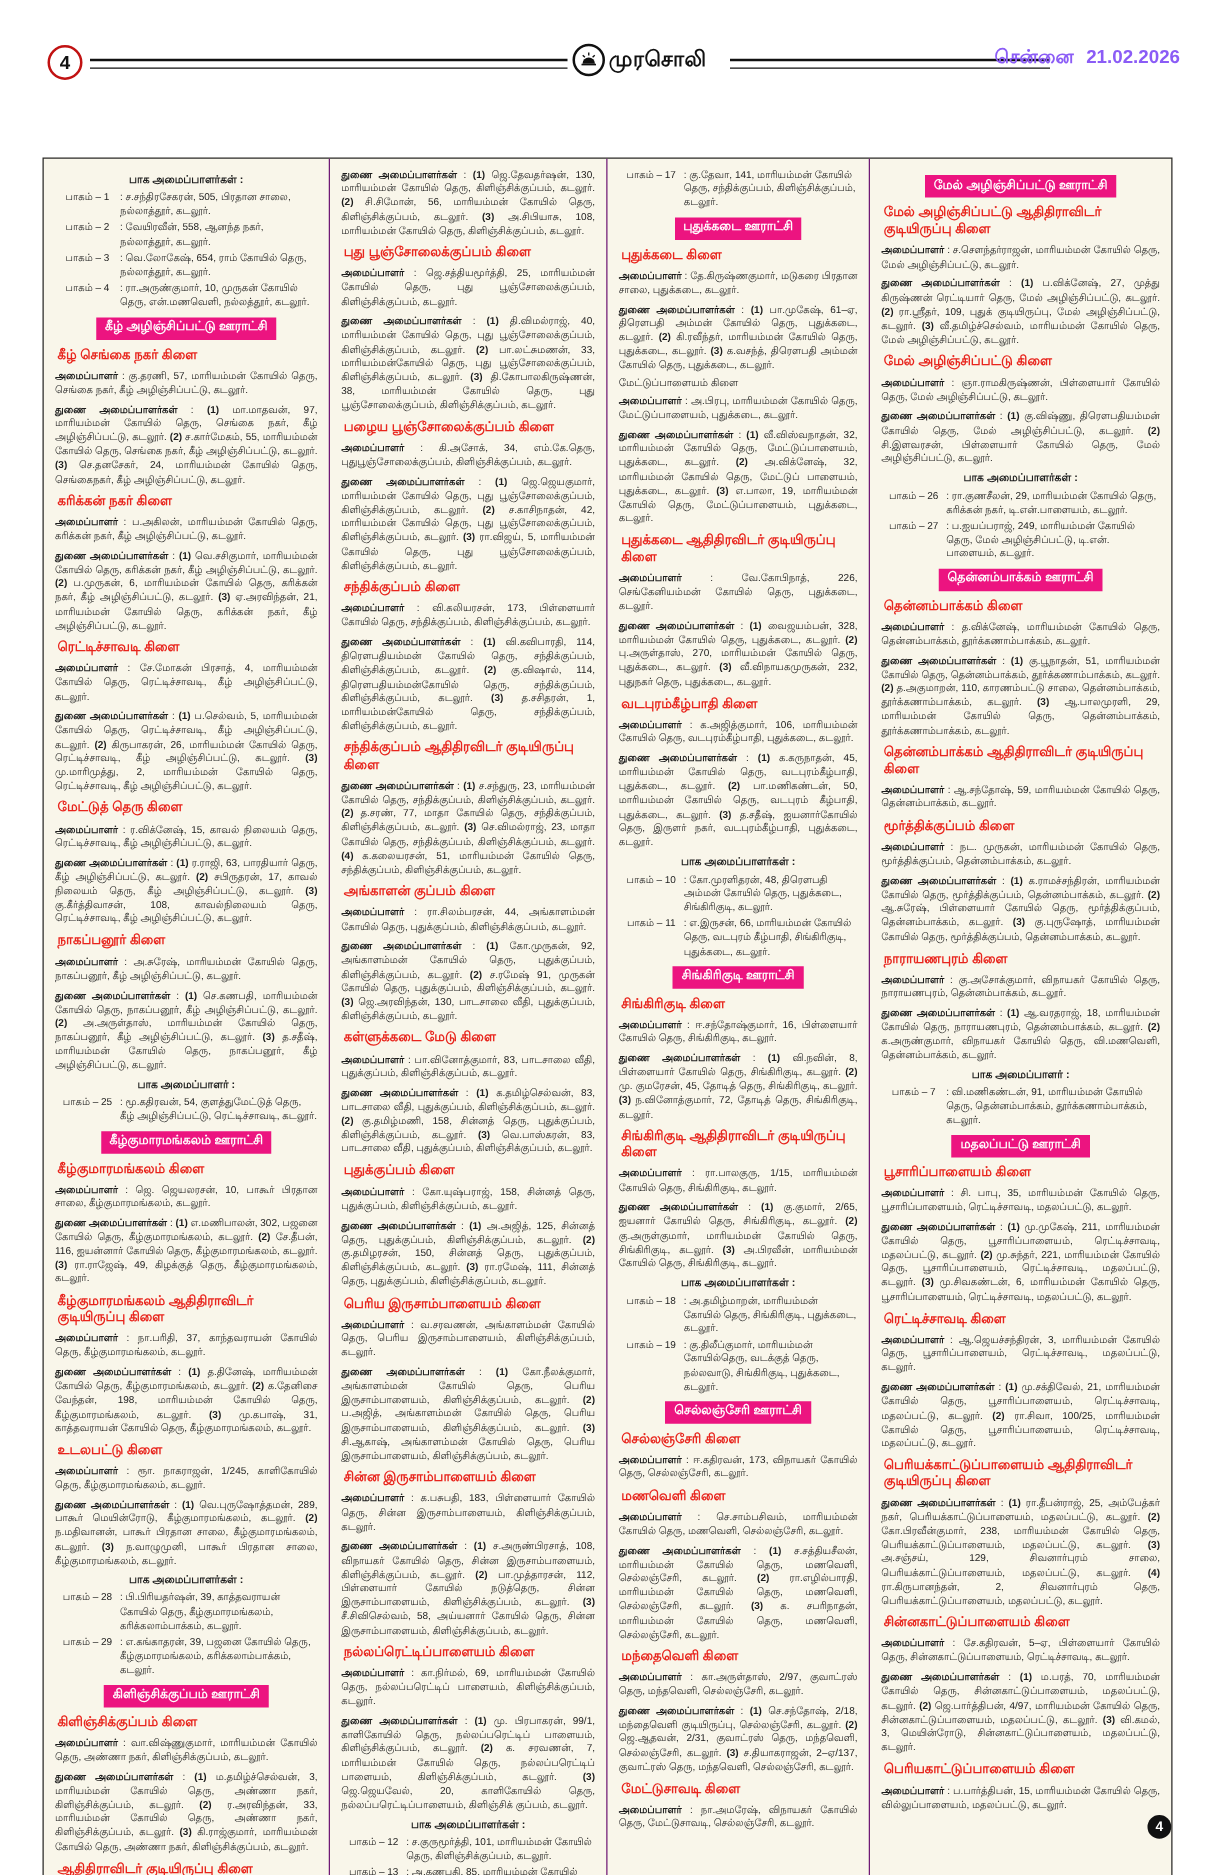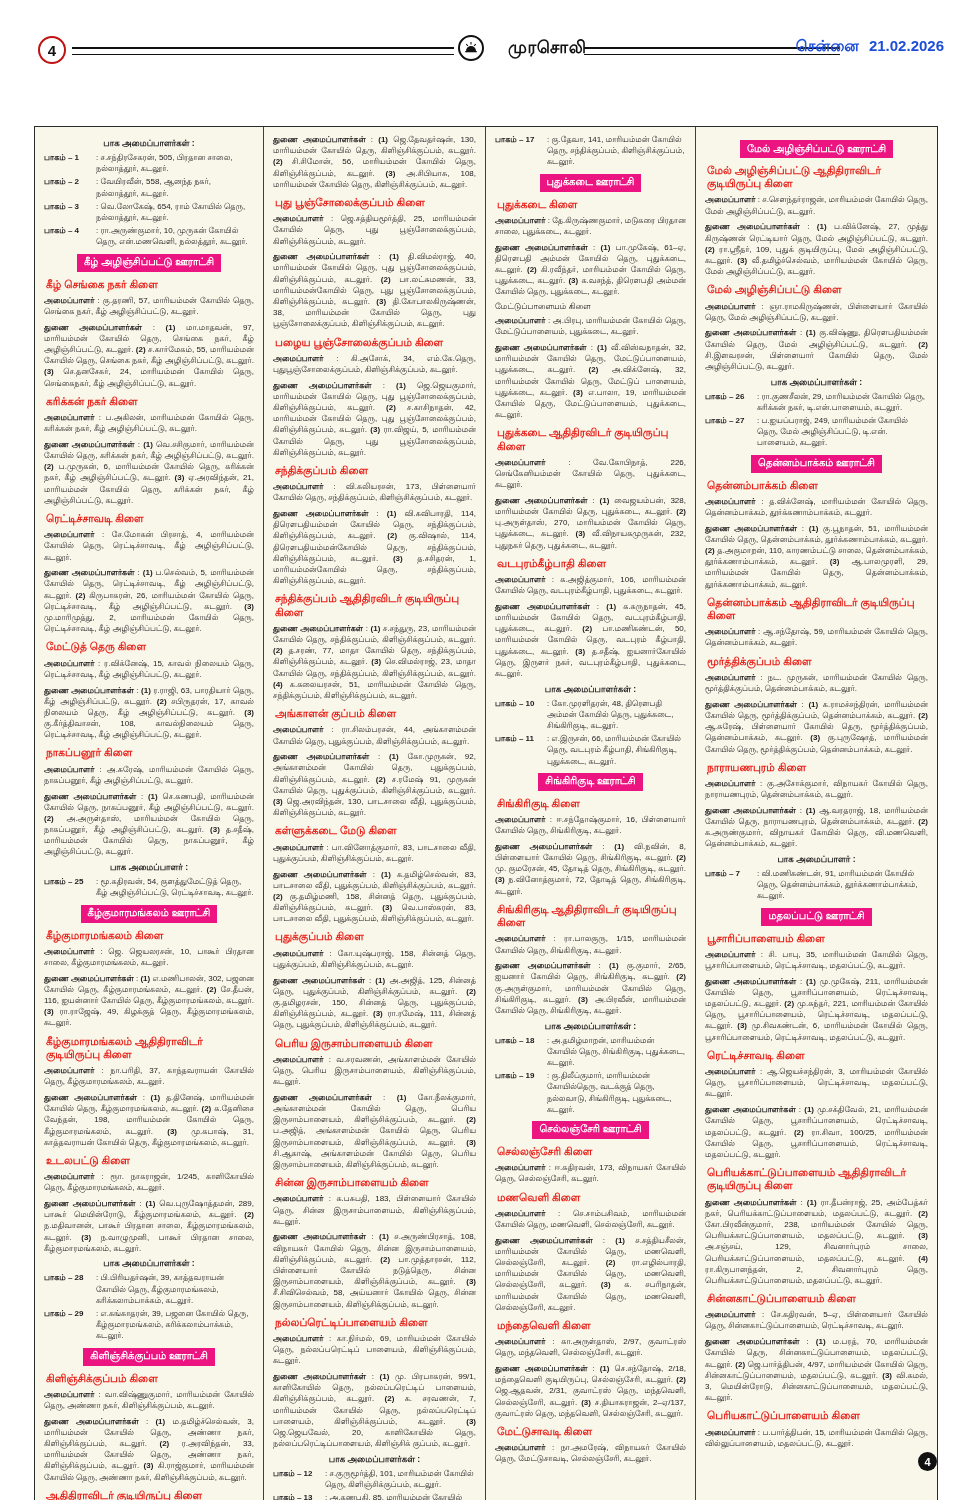--- a/index.html
+++ b/index.html
@@ -3,32 +3,32 @@
 <meta charset="utf-8">
 <style>
   html,body{margin:0;padding:0;background:#ffffff;}
   body{width:972px;height:1500px;position:relative;font-family:"Liberation Sans","DejaVu Sans",sans-serif;color:#1c1c1c;}
   .masthead{position:absolute;top:34px;left:0;width:972px;height:34px;}
   .pagenum-circle{position:absolute;left:38px;top:2px;width:24px;height:24px;border:2px solid #c11212;border-radius:50%;
     display:flex;align-items:center;justify-content:center;font-weight:bold;font-size:15px;color:#111;background:#fff;}
   .rule{position:absolute;top:13px;height:5px;border-top:2px solid #111;border-bottom:1.5px solid #111;}
   .rule.left{left:72px;width:382px;}
   .rule.right{left:584px;width:256px;}
-  .logo-wrap{position:absolute;left:458px;top:1px;display:flex;align-items:center;gap:24px;}
+  .logo-wrap{position:absolute;left:458px;top:1px;display:flex;align-items:center;gap:3px;}
   .logo-circle{width:22px;height:22px;border:2px solid #111;border-radius:50%;background:#fff;display:flex;align-items:center;justify-content:center;}
   .logo-title{font-weight:bold;font-size:17px;color:#111;letter-spacing:0.5px;}
-  .edition{position:absolute;right:28px;top:3px;font-weight:bold;font-size:15px;color:#1d4ed8;}
+  .edition{position:absolute;right:28px;top:3px;font-weight:bold;font-size:15px;color:#8b5cf6;}
   .edition .city{margin-right:10px;}
   .sheet{position:absolute;left:34px;top:78px;width:904px;height:1452px;background:#f9f6ea;border:1.2px solid #2b2b2b;box-sizing:border-box;
     display:grid;grid-template-columns:228px 222px 210px 1fr;margin-top:48px;}
   .col{padding:7px 9px 6px 9px;overflow:hidden;box-sizing:border-box;}
   .col + .col{border-left:1px solid #701a75;}
   .part-head{text-align:center;font-weight:bold;font-size:8.6px;margin:4px 0 3px;}
   .part-row{display:flex;font-size:8px;line-height:1.4;margin-bottom:2px;}
-  .part-label{flex:0 0 52px;font-weight:bold;}
+  .part-label{flex:0 0 52px;font-weight:normal;text-align:center;}
   .part-text{flex:1;}
   .ooratchi{margin:6px auto 3px;background:#ec1480;color:#ffffff;font-weight:bold;
     font-size:10px;line-height:1.2;padding:2.5px 7px 3.5px;width:fit-content;max-width:95%;}
   .branch{color:#e8251d;text-align:left;font-weight:bold;font-size:10.6px;line-height:1.25;margin:6px 2px 4px;}
   .plain-head{font-size:8.2px;margin:3px 0;}
   .para{font-size:8px;line-height:1.4;text-align:justify;margin:0 0 4.5px;}
   .para b{font-weight:bold;}
   .foot-circle{position:absolute;left:918px;top:1452px;width:19px;height:19px;border-radius:50%;background:#111;
     color:#fff;font-weight:bold;font-size:11px;display:flex;align-items:center;justify-content:center;z-index:3;}
   svg{display:block;}

